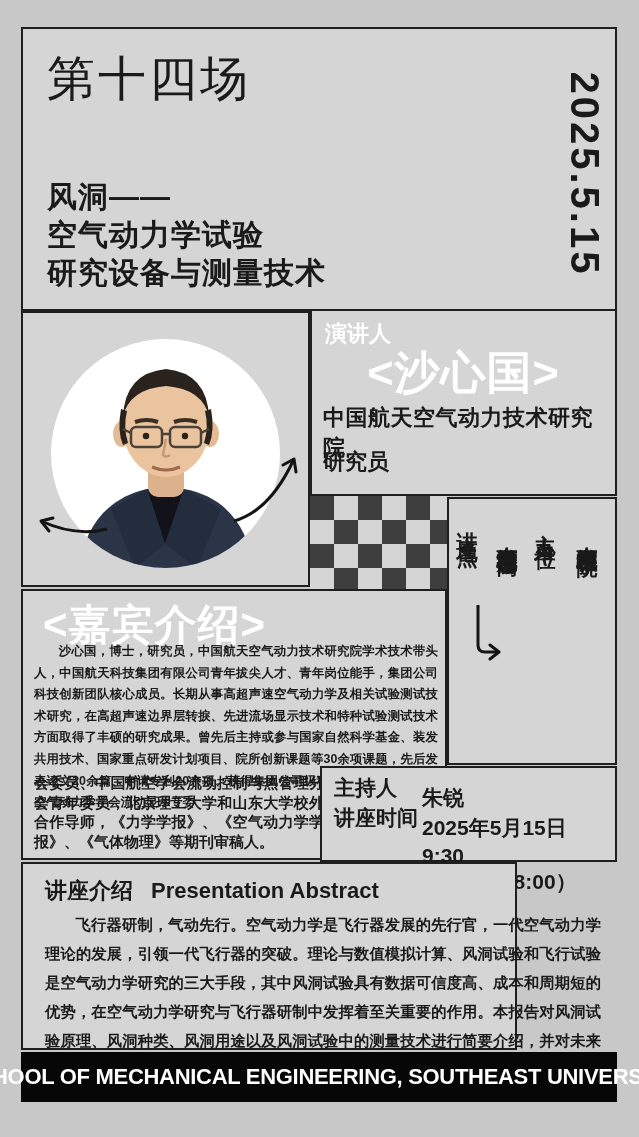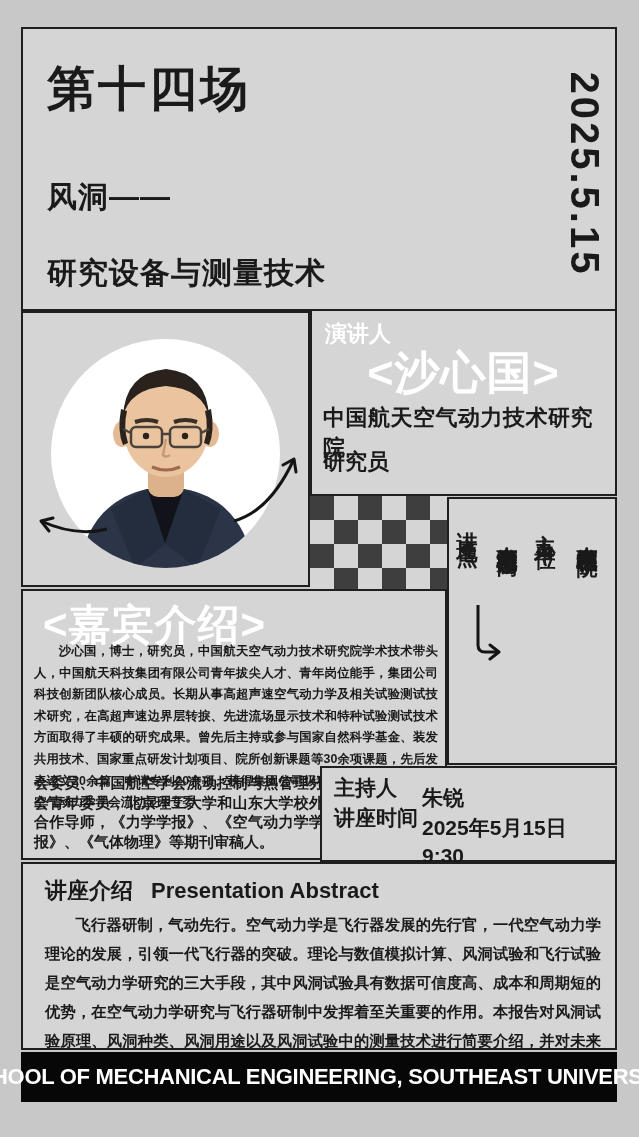--- a/index.html
+++ b/index.html
@@ -12,21 +12,21 @@
     color:#1a1a1a;
     overflow:hidden;
   }
   .box {
     position:absolute;
     background:#d4d5d4;
     border:2px solid #1f1f1f;
   }
   
   .title-box { left:21px; top:27px; width:596px; height:284px; }
-  .t-line1 { position:absolute; left:24px; top:28px;  font-size:48px; font-weight:700; letter-spacing:3px; }
+  .t-line1 { position:absolute; left:24px; top:18px;  font-size:48px; font-weight:400; letter-spacing:3px; }
   .t-line2 { position:absolute; left:70px; top:70px;  font-size:50px; font-weight:800; letter-spacing:2px; }
   .sub { position:absolute; left:24px; font-size:30px; font-weight:800; letter-spacing:1px; }
   .sub1 { top:148px; } .sub2 { top:186px; } .sub3 { top:224px; }
   .date-vert {
     position:absolute; left:451px; top:120px; width:215px; height:50px;
     transform:rotate(90deg);
     font-size:40px; font-weight:800; letter-spacing:3px; text-align:center;
     white-space:nowrap;
   }
   
@@ -67,21 +67,21 @@
     position:absolute; left:11px; top:182px; width:290px;
     font-size:15px; line-height:19.5px; font-weight:700; text-align:justify;
   }
   
   .host-box { left:320px; top:766px; width:297px; height:96px; }
   .host-row { position:absolute; left:12px; font-size:21px; font-weight:800;font-family:Liberation Mono, monospace; }
   .hr1 { top:6px; }  .hr2 { top:36px; }
   .host-val { position:absolute; left:100px; font-size:21px; font-weight:800;margin-top:10px; }
   .hv1 { top:6px; } .hv2 { top:36px; } .hv3 { top:66px; }
   
-  .abs-box { left:21px; top:862px; width:596px; height:188px;padding-left:7px; }
+  .abs-box { left:21px; top:862px; width:496px; height:188px;padding-left:7px; }
   .abs-head { position:absolute; left:22px; top:12px; font-size:22px; font-weight:800; }
   .abs-head .en { margin-left:18px; }
   .abs-body {
     position:absolute; left:22px; top:46px; width:556px;
     font-size:15.3px; line-height:29px; font-weight:700;
     text-indent:2em; text-align:justify;
   }
   
   .footer {
     position:absolute; left:21px; top:1052px; width:596px; height:50px;
@@ -90,20 +90,21 @@
     display:flex; align-items:center; justify-content:center;
     white-space:nowrap;
   }
 </style>
 </head>
 <body>
 
 <div class="box title-box">
   <div class="t-line1">第十四场</div>
   <div class="sub sub1">风洞——</div>
+  <div class="sub sub2">空气动力学试验</div>
   <div class="sub sub3">研究设备与测量技术</div>
   <div class="date-vert">2025.5.15</div>
 </div>
 
 <div class="box photo-box">
   <div class="photo-circle">
     <svg width="229" height="229" viewBox="0 0 229 229">
 
       <path d="M28,229 C34,184 60,158 96,150 L133,150 C172,157 196,184 203,229 Z" fill="#2c3547"></path>
       <path d="M96,150 L114,205 L133,150 Z" fill="#12131a"></path>

